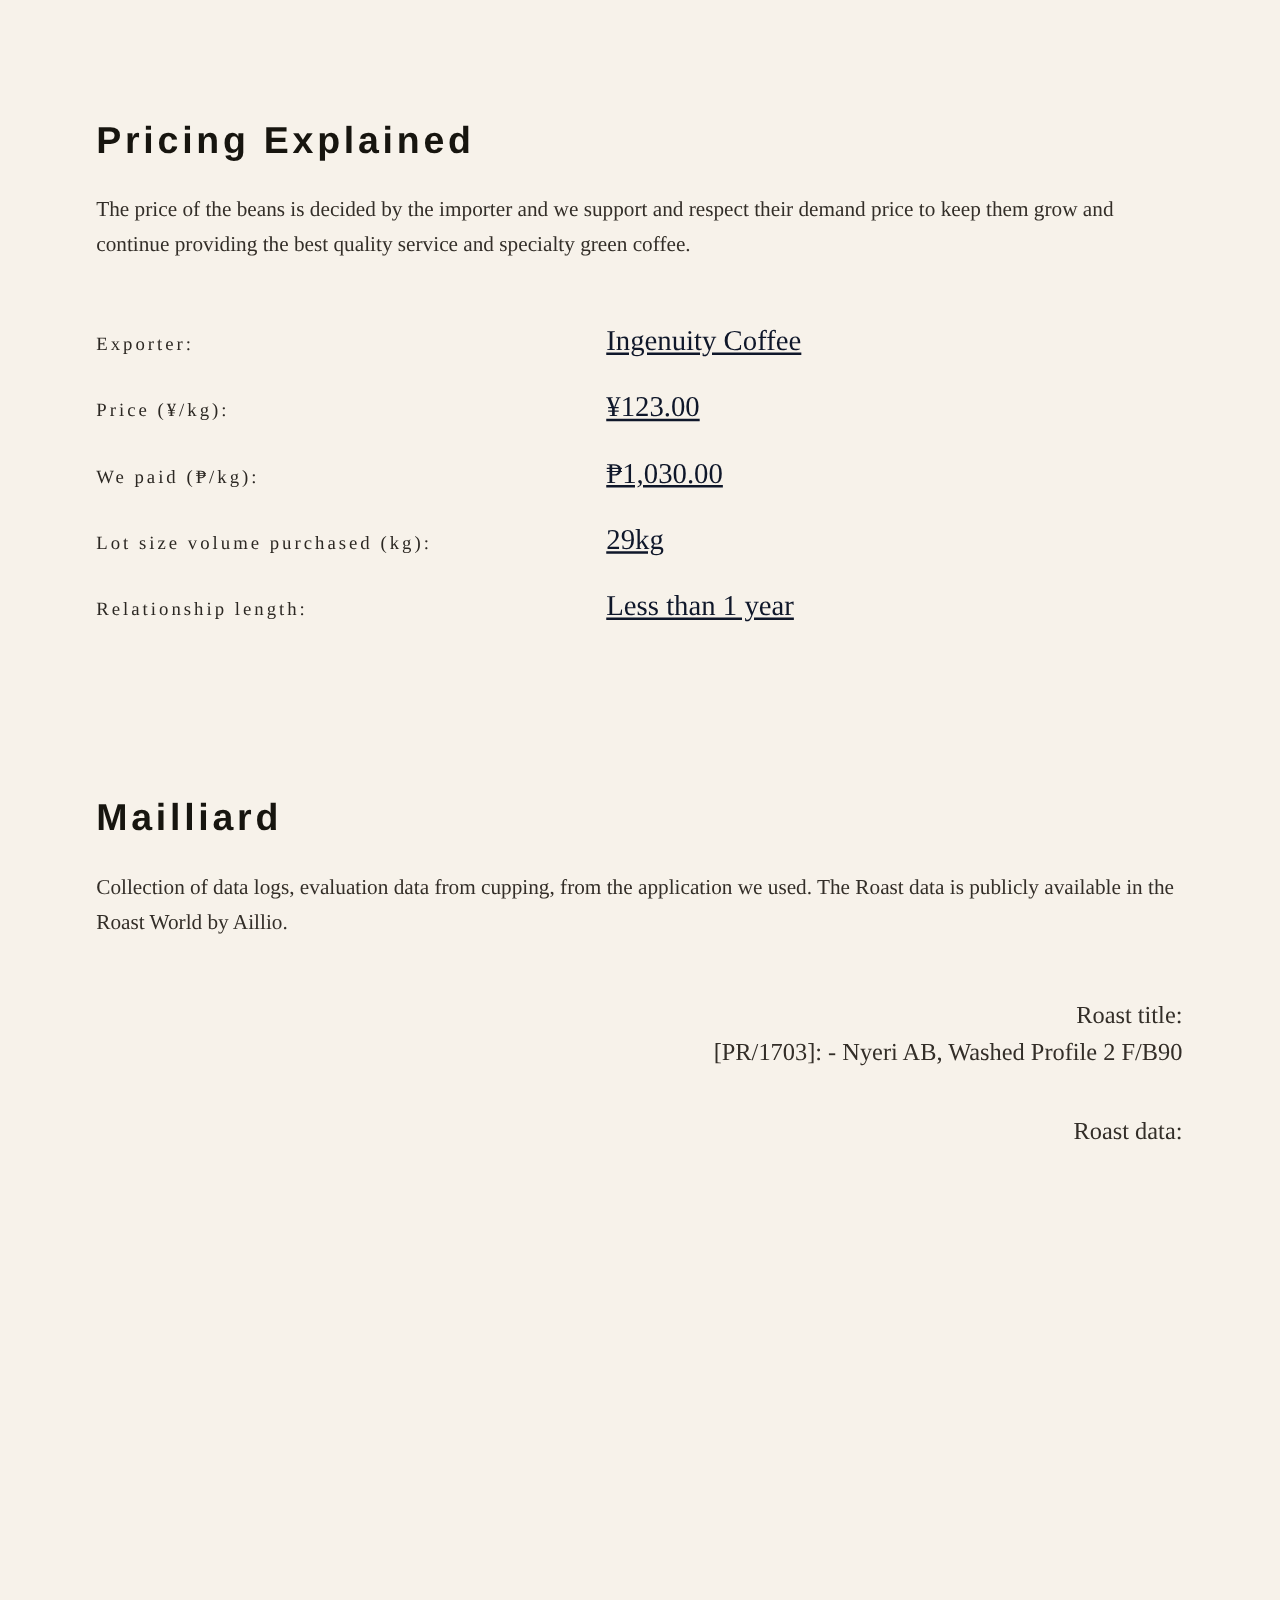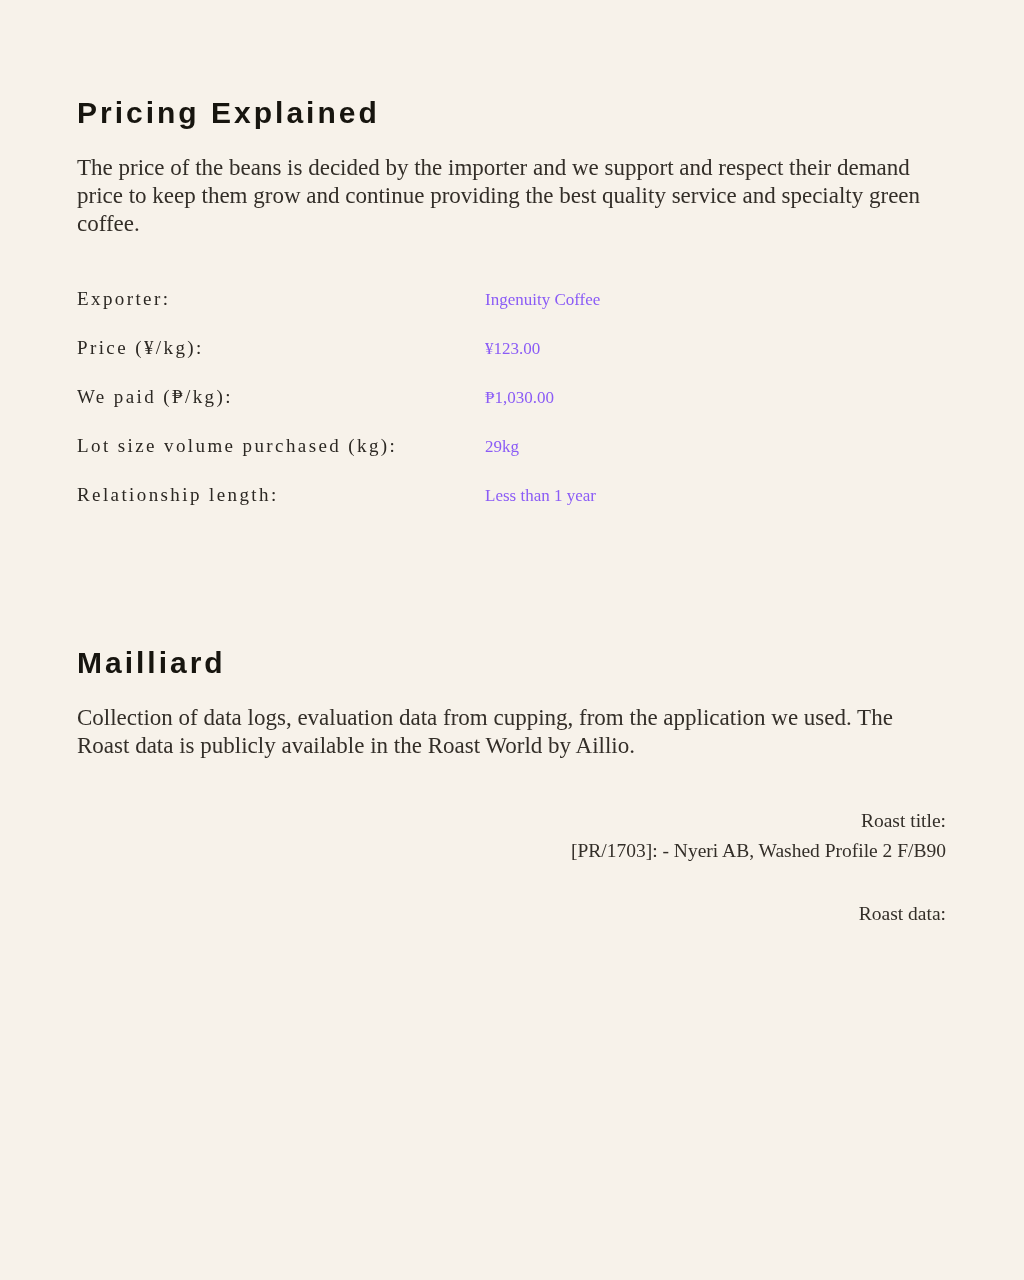--- a/index.html
+++ b/index.html
@@ -19,42 +19,43 @@
   }
   .section-title {
     font-family: "Liberation Sans", "DejaVu Sans", sans-serif;
     font-weight: 600;
     font-size: 30px;
     letter-spacing: 3px;
     color: #17150f;
     margin-bottom: 24px;
   }
   .section-desc {
-    font-size: 23px;
+    font-size: 17px;
     line-height: 28px;
     max-width: 868px;
     color: #332e28;
   }
   .kv {
     margin-top: 50px;
   }
   .kv-row {
     display: grid;
     grid-template-columns: 408px 1fr;
     align-items: baseline;
     margin-bottom: 27px;
   }
   .kv-label {
-    font-size: 19px;
+    font-size: 15px;
     letter-spacing: 2.4px;
     color: #2c2823;
   }
   .kv-value {
-    font-size: 17px;
-    color: #8b5cf6;
+    font-size: 23px;
+    color: #0f172a;
+    text-decoration: underline;
   }
   .section-snapshot {
     margin-top: 140px;
   }
   .blocks {
     margin-top: 46px;
     text-align: right;
   }
   .block {
     margin-bottom: 33px;

